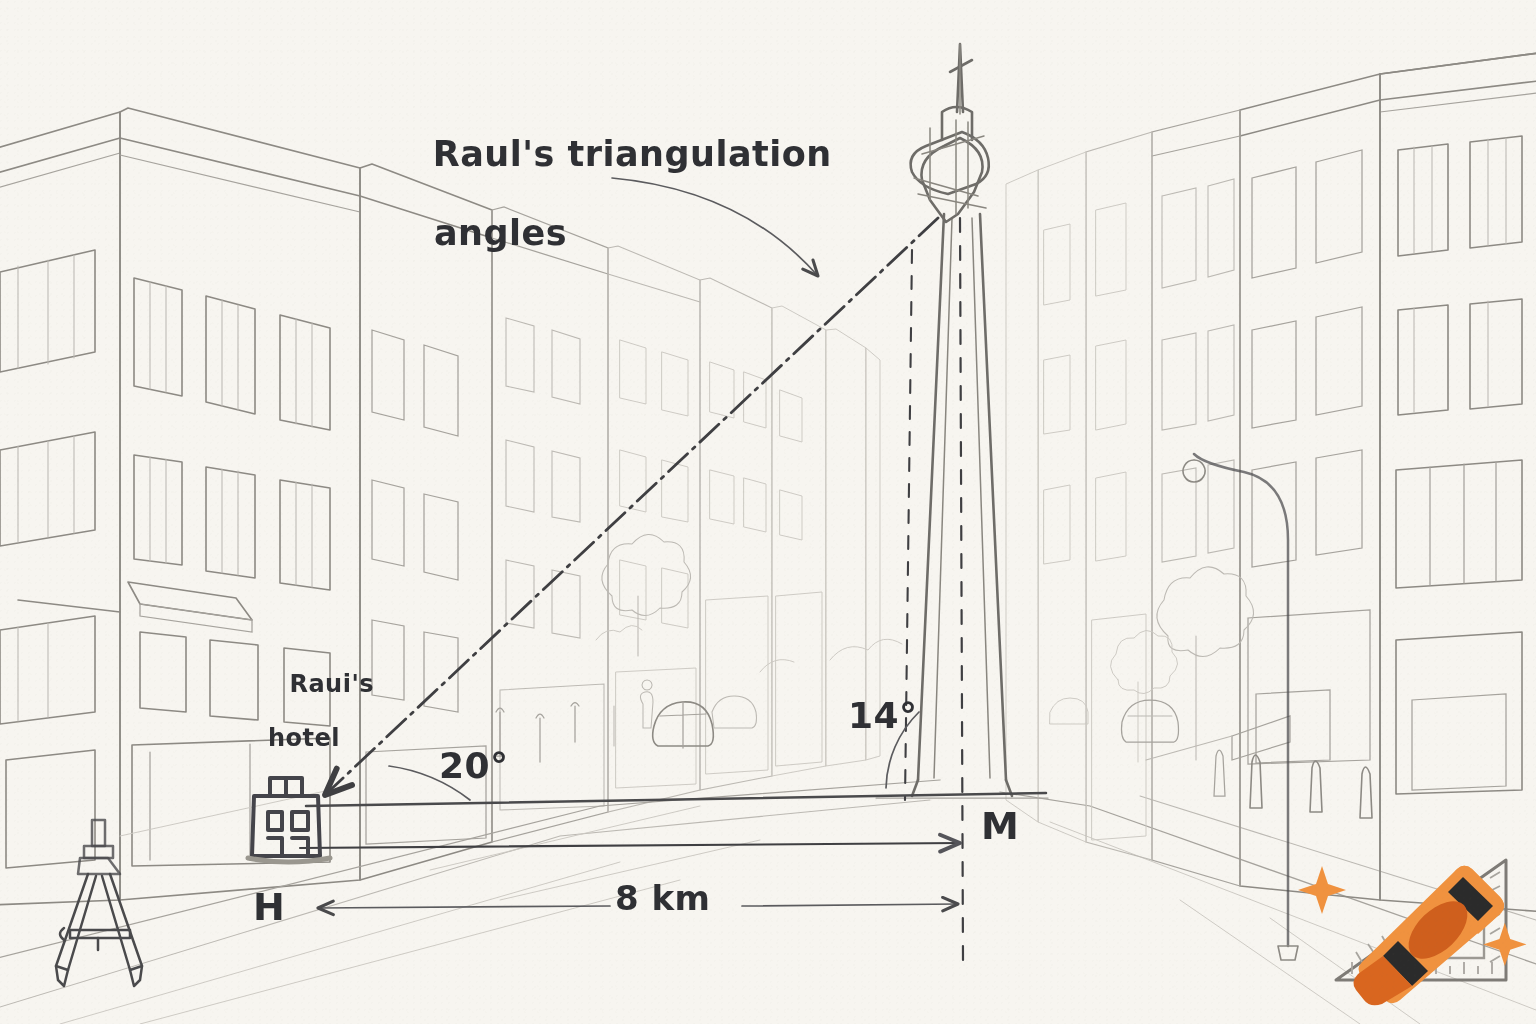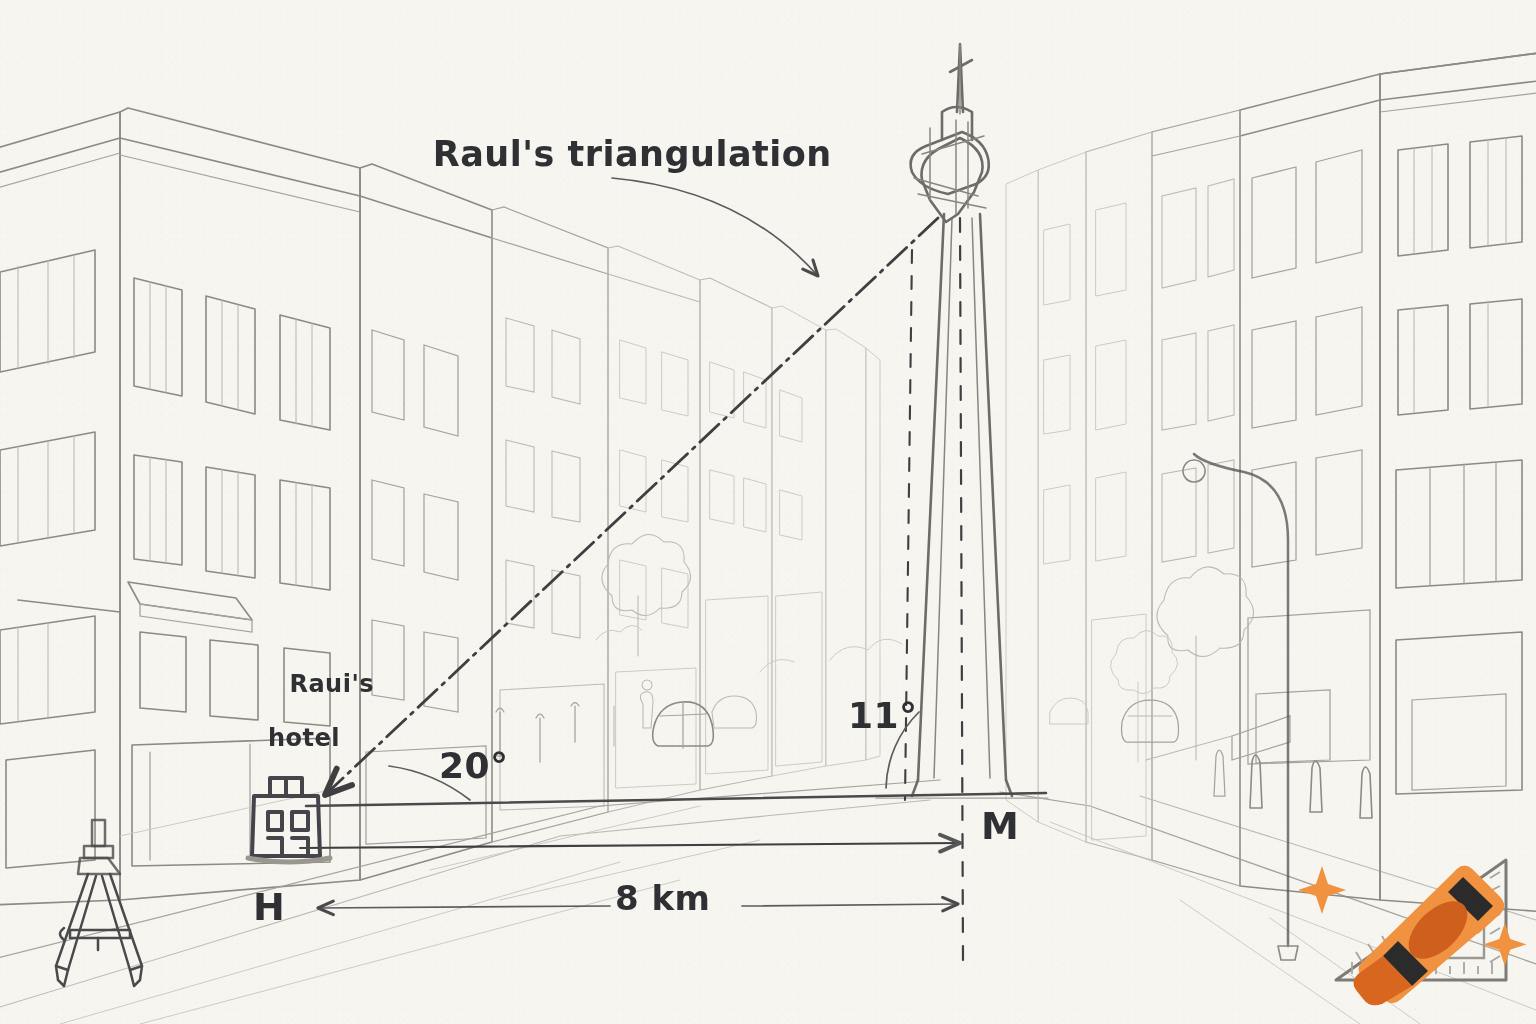--- a/index.html
+++ b/index.html
@@ -354,30 +354,31 @@
         <path d="M1383 956 L1412 986 L1382 1004 Q1370 1008 1364 1000 L1356 990 Q1350 982 1358 974 Z" fill="#d9661f"></path>
       </g>
 
       <path d="M1322 866 L1328 884 L1346 890 L1328 896 L1322 914 L1316 896 L1298 890 L1316 884 Z" fill="#f0923f"></path>
       <path d="M1422 1032 L1428 1050 L1446 1056 L1428 1062 L1422 1080 L1416 1062 L1398 1056 L1416 1050 Z" fill="#f0923f" transform="translate(90,-105) scale(.9) translate(150,110)"></path>
     </g>
   </svg>
 
   <div class="lbl" id="title">
     <span>Raul's triangulation</span>
+    <span class="l2">angles</span>
   </div>
 
   <div class="lbl" id="hotelLbl">
     <span>Raui's</span>
     <span class="l2">hotel</span>
   </div>
 
   <div class="lbl" id="ang20">20°</div>
 
-  <div class="lbl" id="ang11">11°</div>
+  <div class="lbl" id="ang11">14°</div>
 
   <div class="lbl" id="ptH">H</div>
 
   <div class="lbl" id="ptM">M</div>
 
   <div class="lbl" id="dist">8 km</div>
 
   <svg style="position:absolute;left:240px;top:766px;" width="96" height="100" viewBox="0 0 96 100">
     <g fill="none" stroke="#44444a" stroke-width="4" stroke-linejoin="round" stroke-linecap="round">
       <path d="M14 30 L78 30 L80 90 L12 90 Z"></path>

